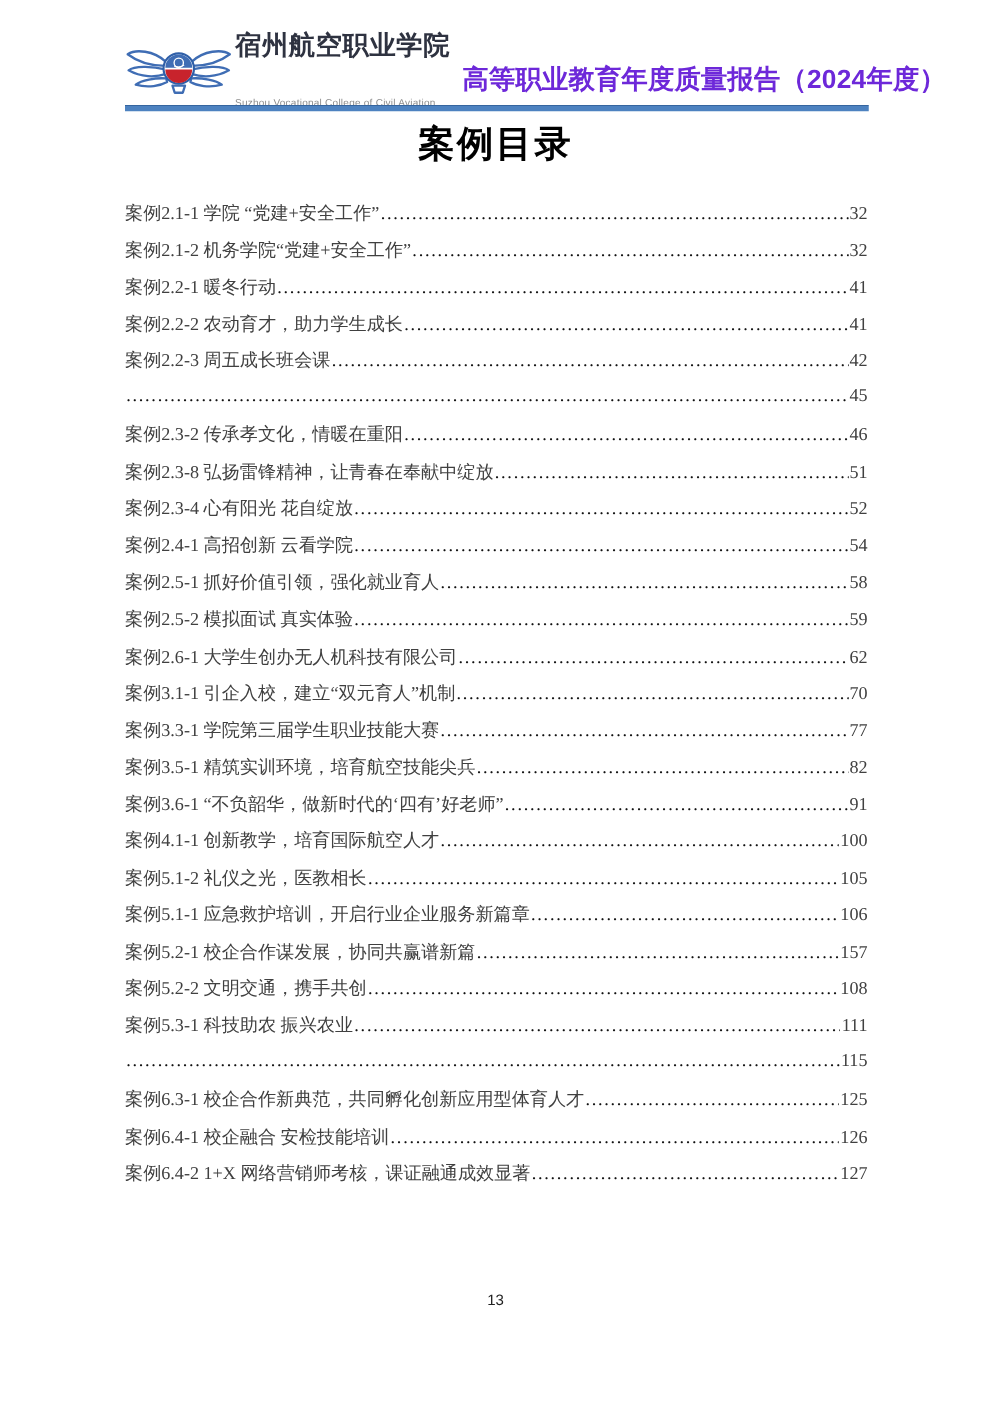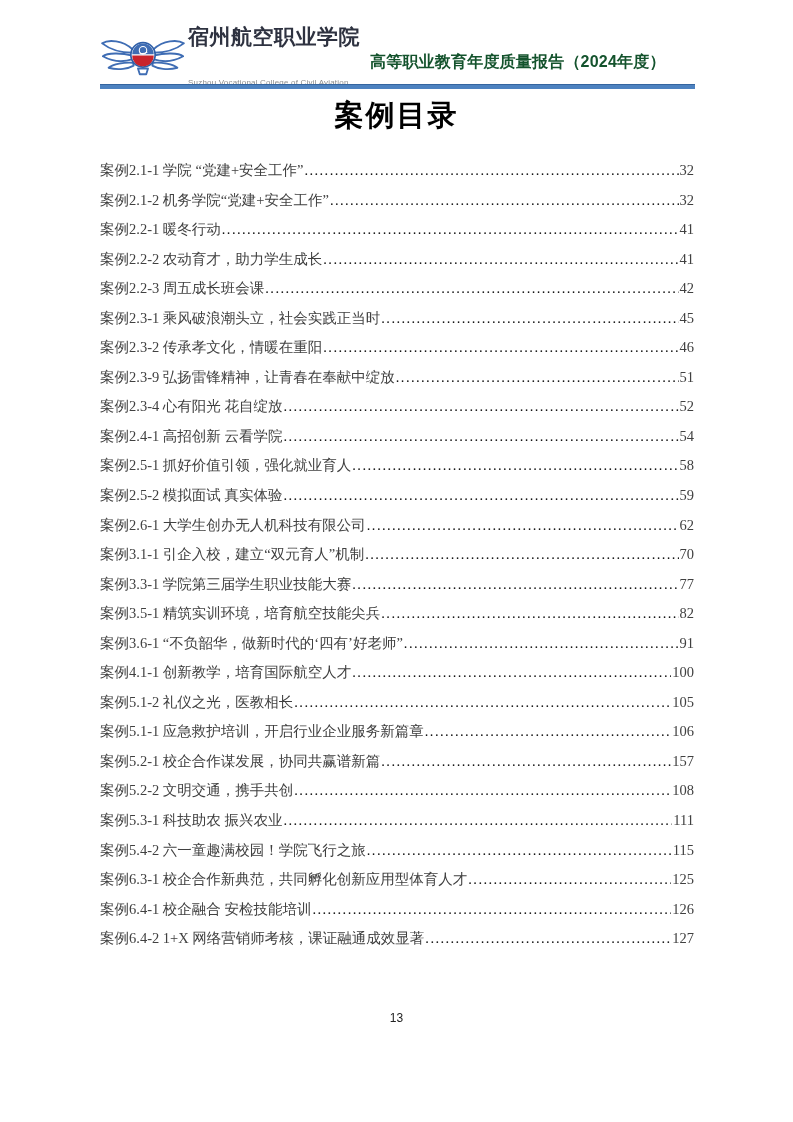--- a/index.html
+++ b/index.html
@@ -23,21 +23,21 @@
     font-family: "Liberation Sans", "DejaVu Sans", sans-serif;
     font-weight: 700; font-size: 21px; letter-spacing: 0.5px; color: #2e3240;
     white-space: nowrap; line-height: 1.1;
   }
   .college-en {
     font-family: "Liberation Sans", "DejaVu Sans", sans-serif;
     font-size: 8px; color: #8c8c8c; letter-spacing: 0.2px; white-space: nowrap; margin-top: 1px;
   }
   .report-title {
     font-family: "Liberation Sans", "DejaVu Sans", sans-serif;
-    font-weight: 700; font-size: 16px; color: #14532d;
+    font-weight: 700; font-size: 21px; color: #6d28d9;
     margin-left: 10px; white-space: nowrap; letter-spacing: 0.2px; margin-top: 13px;
   }
   .header-rule {
     position: absolute; left: 100px; top: 84px; width: 595px; height: 5px;
     background: linear-gradient(to bottom, #35659f 0%, #35659f 22%, #4d82c0 22%, #4d82c0 100%);
   }
 
   
   .doc-title {
     position: absolute; top: 96px; left: 0; width: 793px;
@@ -60,21 +60,21 @@
     min-width: 10px;
   }
   .toc-leader::after {
     content: "....................................................................................................................................................................................................";
     letter-spacing: 1.4px; color: #111; font-size: 14.5px;
   }
   .toc-page { flex: 0 0 auto; text-align: center; }
 
   
   .footer-pagenum {
-    position: absolute; top: 1011px; left: 0; width: 793px;
+    position: absolute; top: 1033px; left: 0; width: 793px;
     text-align: center;
     font-family: "Liberation Sans", "DejaVu Sans", sans-serif;
     font-size: 12px; color: #222;
   }
 </style>
 </head>
 <body>
 
 <div class="page">
 
@@ -130,31 +130,30 @@
         <span class="toc-label">案例2.2-2 农动育才，助力学生成长</span>
         <span class="toc-leader"></span>
         <span class="toc-page">41</span>
       </div>
       <div class="toc-row">
         <span class="toc-label">案例2.2-3 周五成长班会课</span>
         <span class="toc-leader"></span>
         <span class="toc-page">42</span>
       </div>
       <div class="toc-row">
-        <span class="toc-label">案例2.3-1 乘风破浪潮头立，社会实践正当时</span>
         <span class="toc-leader"></span>
         <span class="toc-page">45</span>
       </div>
       <div class="toc-row">
         <span class="toc-label">案例2.3-2 传承孝文化，情暖在重阳</span>
         <span class="toc-leader"></span>
         <span class="toc-page">46</span>
       </div>
       <div class="toc-row">
-        <span class="toc-label">案例2.3-9 弘扬雷锋精神，让青春在奉献中绽放</span>
+        <span class="toc-label">案例2.3-8 弘扬雷锋精神，让青春在奉献中绽放</span>
         <span class="toc-leader"></span>
         <span class="toc-page">51</span>
       </div>
       <div class="toc-row">
         <span class="toc-label">案例2.3-4 心有阳光 花自绽放</span>
         <span class="toc-leader"></span>
         <span class="toc-page">52</span>
       </div>
       <div class="toc-row">
         <span class="toc-label">案例2.4-1 高招创新 云看学院</span>
@@ -220,21 +219,20 @@
         <span class="toc-label">案例5.2-2 文明交通，携手共创</span>
         <span class="toc-leader"></span>
         <span class="toc-page">108</span>
       </div>
       <div class="toc-row">
         <span class="toc-label">案例5.3-1 科技助农 振兴农业</span>
         <span class="toc-leader"></span>
         <span class="toc-page">111</span>
       </div>
       <div class="toc-row">
-        <span class="toc-label">案例5.4-2 六一童趣满校园！学院飞行之旅</span>
         <span class="toc-leader"></span>
         <span class="toc-page">115</span>
       </div>
       <div class="toc-row">
         <span class="toc-label">案例6.3-1 校企合作新典范，共同孵化创新应用型体育人才</span>
         <span class="toc-leader"></span>
         <span class="toc-page">125</span>
       </div>
       <div class="toc-row">
         <span class="toc-label">案例6.4-1 校企融合 安检技能培训</span>

